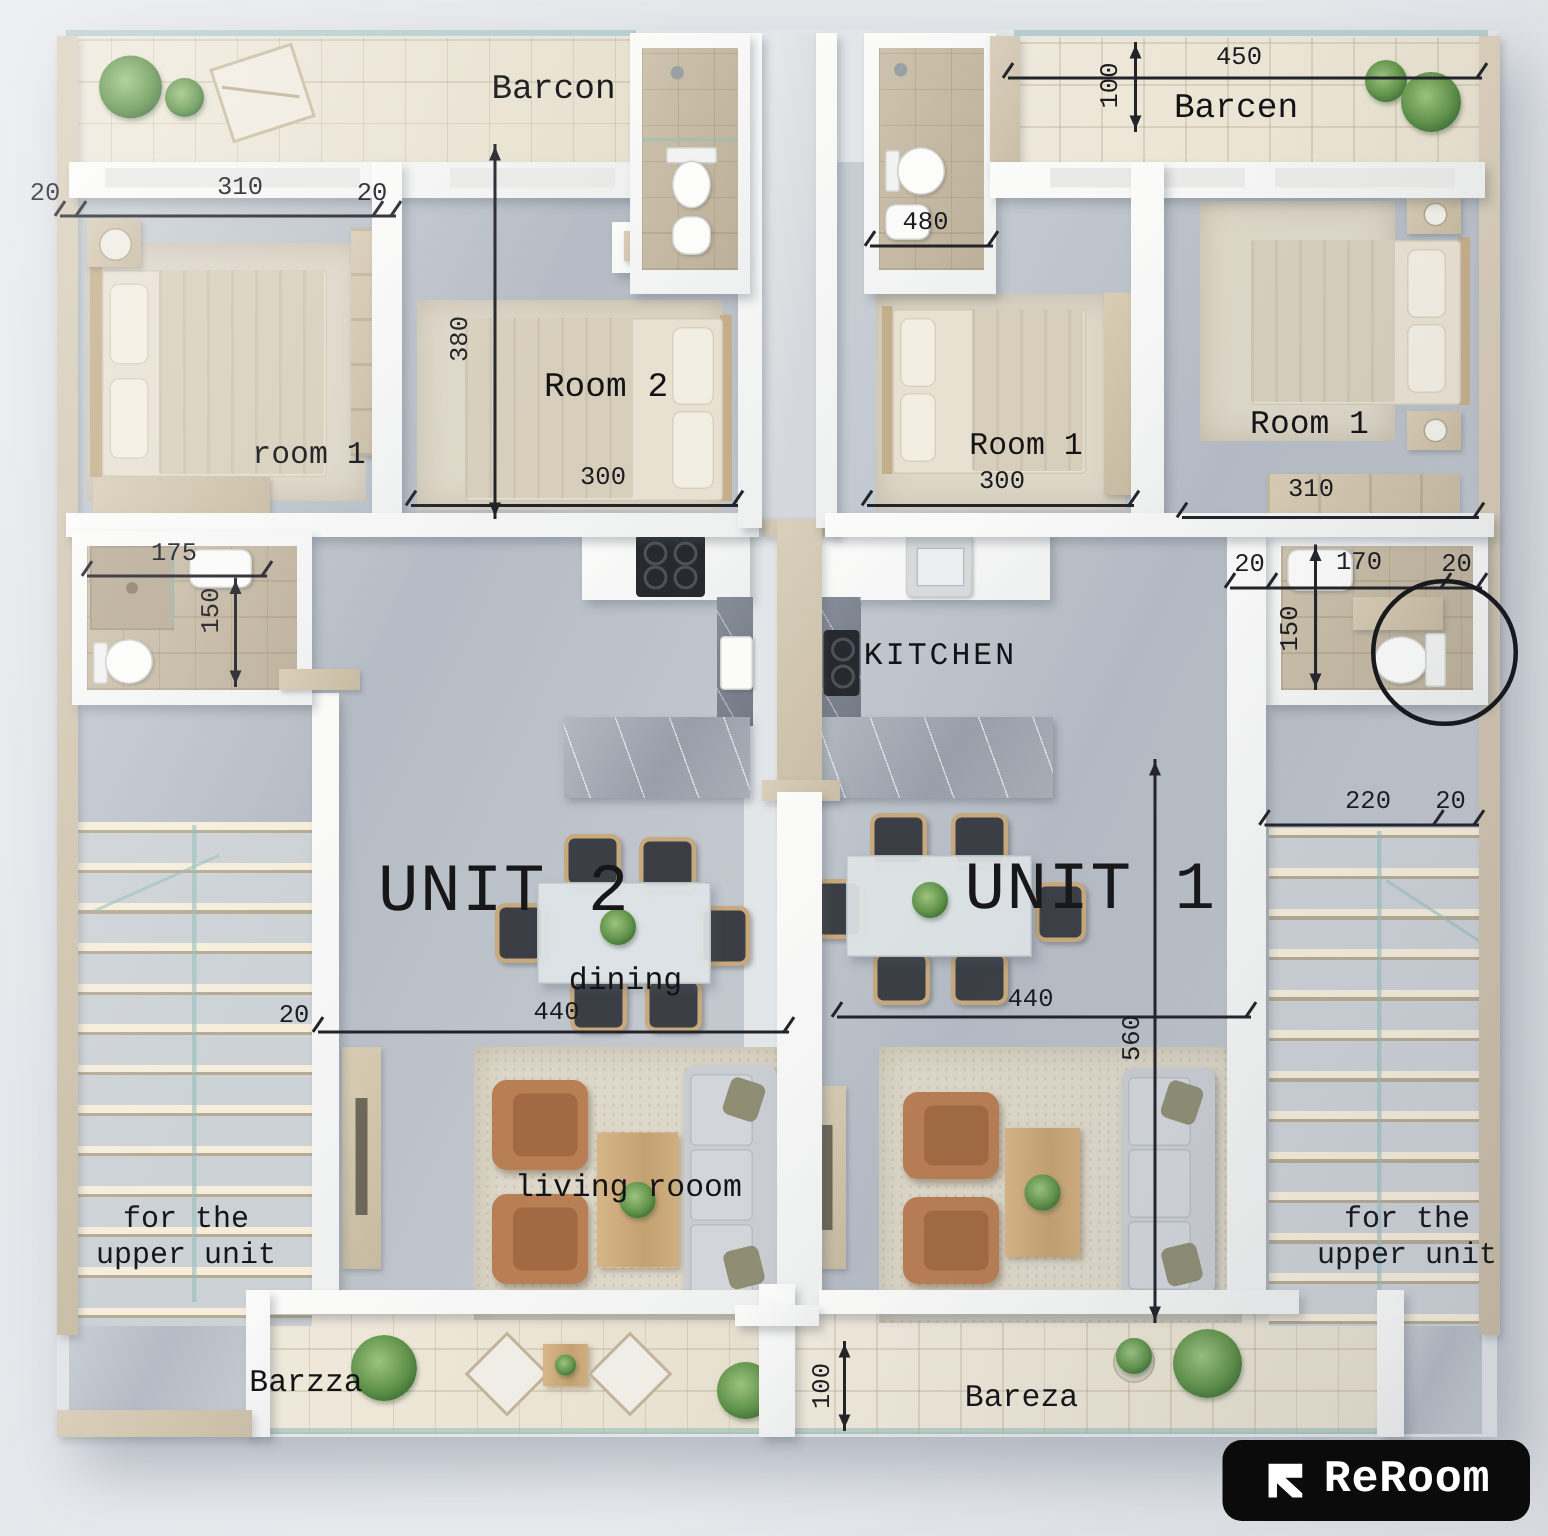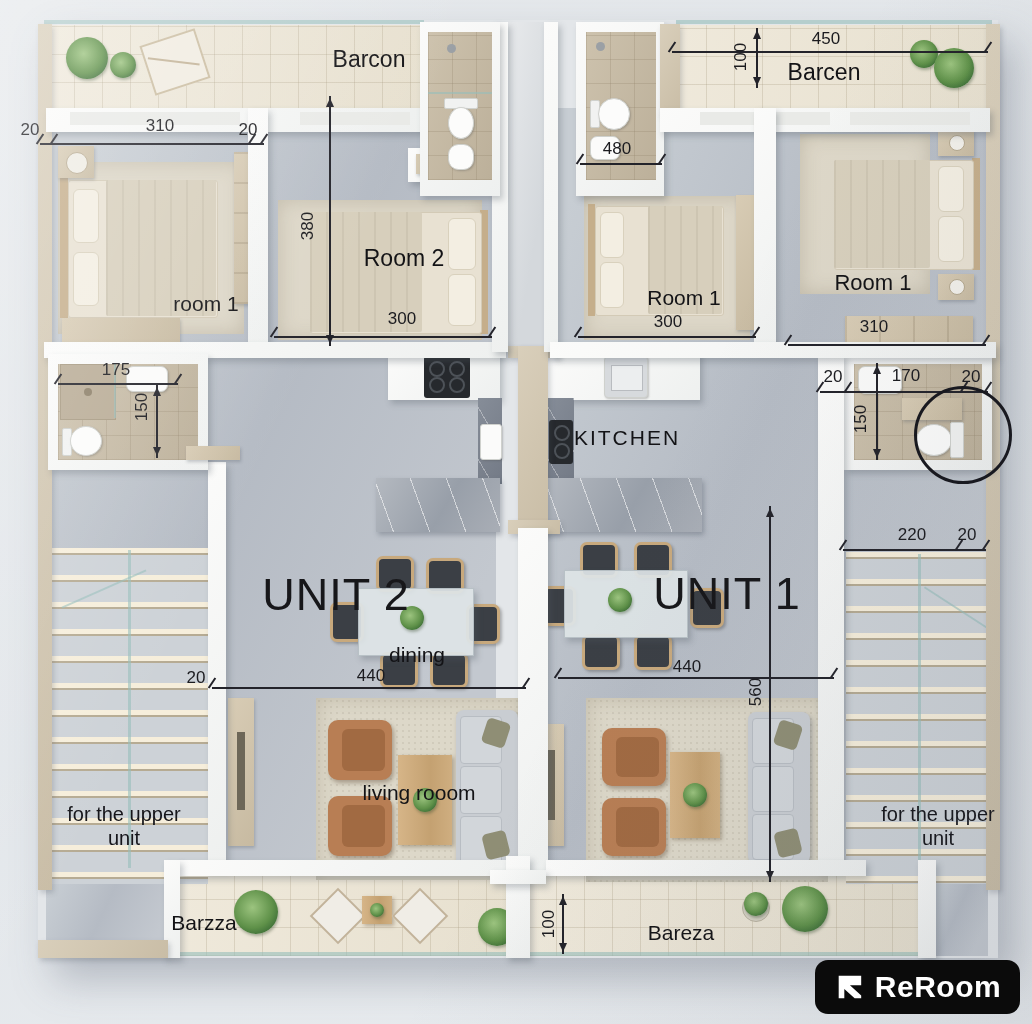--- a/index.html
+++ b/index.html
@@ -1,18 +1,18 @@
 <!DOCTYPE html>
 <html><head>
 <meta charset="utf-8">
 <style>
   html,body{margin:0;padding:0;background:#e7eaed;}
   #canvas{position:relative;width:1032px;height:1024px;overflow:hidden;
     background:linear-gradient(160deg,#e6e9ec 0%,#e2e6ea 55%,#eaedf0 100%);
-    font-family:Liberation Sans, sans-serif;}
+    font-family:Liberation Mono, monospace;}
   .abs{position:absolute;}
   
   .floor{position:absolute;background:linear-gradient(115deg,#c7cdd3 8%,#b5bbc4 45%,#c3c8cf 82%);}
   .tile{position:absolute;background:
     repeating-linear-gradient(0deg,rgba(165,152,125,.28) 0 1px,transparent 1px 28px),
     repeating-linear-gradient(90deg,rgba(165,152,125,.28) 0 1px,transparent 1px 28px),
     linear-gradient(105deg,#efe9db,#e7e0cf);}
   .bathf{position:absolute;background:
     repeating-linear-gradient(0deg,rgba(140,125,100,.25) 0 1px,transparent 1px 24px),
     repeating-linear-gradient(90deg,rgba(140,125,100,.25) 0 1px,transparent 1px 24px),

